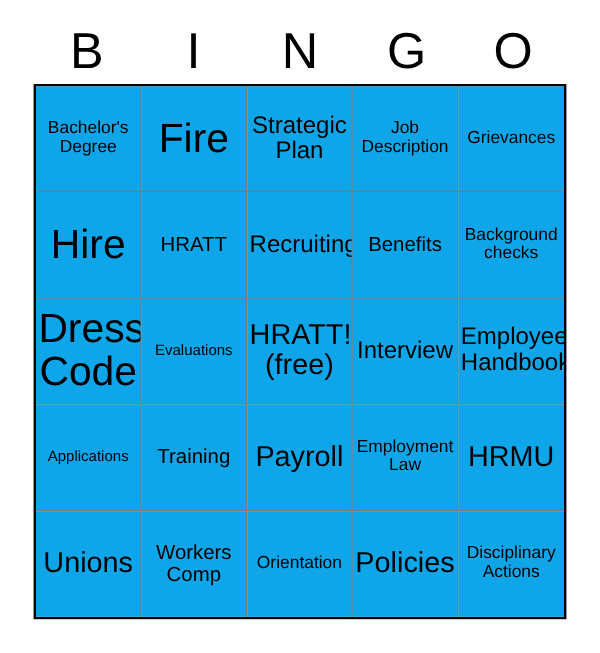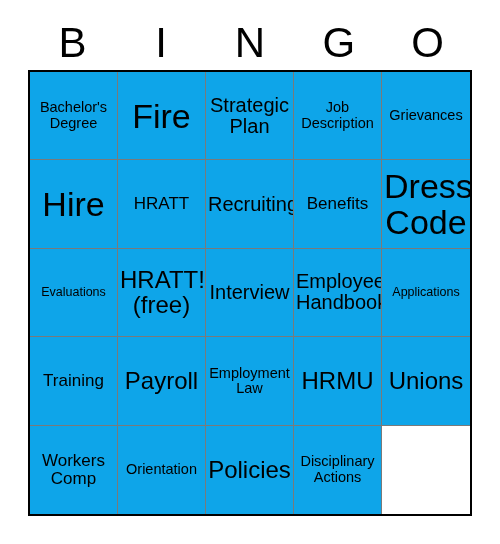--- a/index.html
+++ b/index.html
@@ -125,20 +125,23 @@
       </div>
     <div class="cell">
         <span class="cell-text fs-l">HRATT</span>
       </div>
     <div class="cell">
         <span class="cell-text fs-m">Recruiting</span>
       </div>
     <div class="cell">
         <span class="cell-text fs-l">Benefits</span>
       </div>
+    <div class="cell">
+        <span class="cell-text fs-s">Background checks</span>
+      </div>
 
     <div class="cell">
         <span class="cell-text fs-xxl">Dress Code</span>
       </div>
     <div class="cell">
         <span class="cell-text fs-xs">Evaluations</span>
       </div>
     <div class="cell">
         <span class="cell-text fs-xl">HRATT! (free)</span>
       </div>

